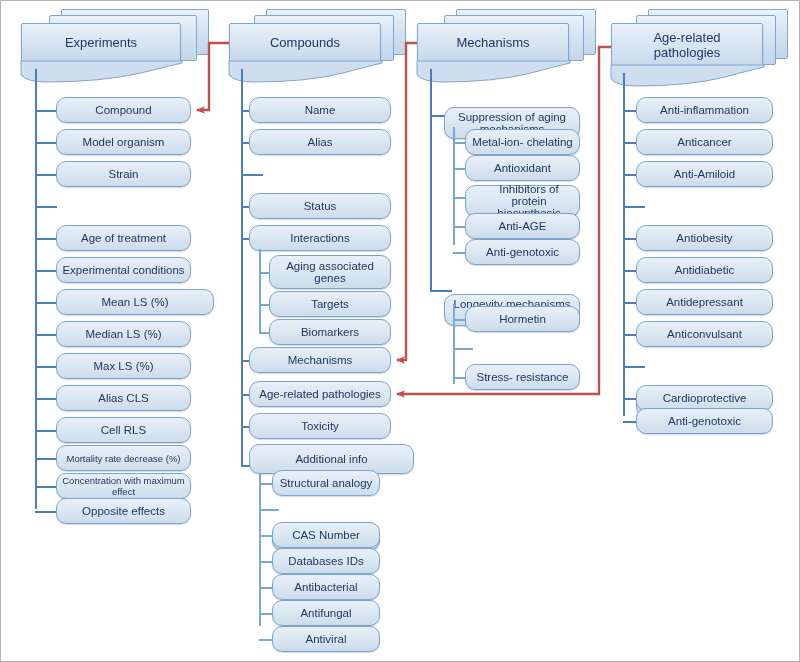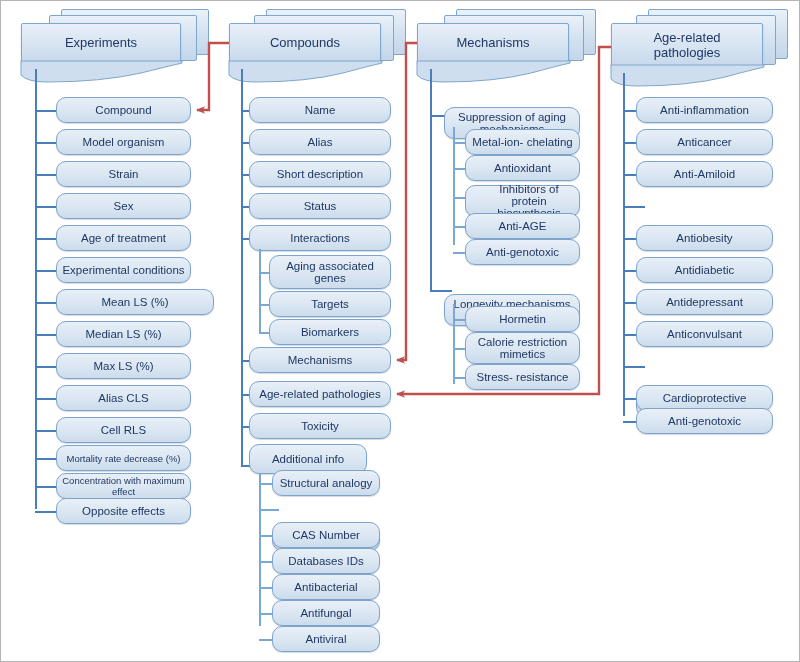--- a/index.html
+++ b/index.html
@@ -100,21 +100,20 @@
   <div class="hline" style="left:34px;top:109px;width:22px;"></div>
   <div class="node" style="left:55px;top:96px;width:135px;height:26px;">Compound</div>
 
   <div class="hline" style="left:34px;top:141px;width:22px;"></div>
   <div class="node" style="left:55px;top:128px;width:135px;height:26px;">Model organism</div>
 
   <div class="hline" style="left:34px;top:173px;width:22px;"></div>
   <div class="node" style="left:55px;top:160px;width:135px;height:26px;">Strain</div>
 
   <div class="hline" style="left:34px;top:205px;width:22px;"></div>
-  <div class="node" style="left:55px;top:192px;width:135px;height:26px;">Sex</div>
 
   <div class="hline" style="left:34px;top:237px;width:22px;"></div>
   <div class="node" style="left:55px;top:224px;width:135px;height:26px;">Age of treatment</div>
 
   <div class="hline" style="left:34px;top:269px;width:22px;"></div>
   <div class="node" style="left:55px;top:256px;width:135px;height:26px;">Experimental conditions</div>
 
   <div class="hline" style="left:34px;top:301px;width:22px;"></div>
   <div class="node" style="left:55px;top:288px;width:158px;height:26px;">Mean LS (%)</div>
 
@@ -151,21 +150,20 @@
 
   <div class="vline" style="left:240px;top:68px;height:396px;"></div>
 
   <div class="hline" style="left:240px;top:109px;width:22px;"></div>
   <div class="node" style="left:248px;top:96px;width:142px;height:26px;">Name</div>
 
   <div class="hline" style="left:240px;top:141px;width:22px;"></div>
   <div class="node" style="left:248px;top:128px;width:142px;height:26px;">Alias</div>
 
   <div class="hline" style="left:240px;top:173px;width:22px;"></div>
-  <div class="node" style="left:248px;top:160px;width:142px;height:26px;">Short description</div>
 
   <div class="hline" style="left:240px;top:205px;width:22px;"></div>
   <div class="node" style="left:248px;top:192px;width:142px;height:26px;">Status</div>
 
   <div class="hline" style="left:240px;top:237px;width:22px;"></div>
   <div class="node" style="left:248px;top:224px;width:142px;height:26px;">Interactions</div>
 
   <div class="vline sub" style="left:258px;top:248px;height:83px;"></div>
 
   <div class="hline sub" style="left:258px;top:271px;width:20px;"></div>
@@ -180,21 +178,21 @@
   <div class="hline" style="left:240px;top:359px;width:22px;"></div>
   <div class="node" style="left:248px;top:346px;width:142px;height:26px;">Mechanisms</div>
 
   <div class="hline" style="left:240px;top:393px;width:22px;"></div>
   <div class="node" style="left:248px;top:380px;width:142px;height:26px;">Age-related pathologies</div>
 
   <div class="hline" style="left:240px;top:425px;width:22px;"></div>
   <div class="node" style="left:248px;top:412px;width:142px;height:26px;">Toxicity</div>
 
   <div class="hline" style="left:240px;top:464px;width:22px;"></div>
-  <div class="node" style="left:248px;top:443px;width:118px;height:30px;">Additional info</div>
+  <div class="node" style="left:248px;top:443px;width:165px;height:30px;">Additional info</div>
 
   <div class="vline sub" style="left:258px;top:473px;height:152px;"></div>
 
   <div class="hline sub" style="left:258px;top:482px;width:20px;"></div>
   <div class="node" style="left:271px;top:469px;width:108px;height:26px;">Structural analogy</div>
 
   <div class="hline sub" style="left:258px;top:508px;width:20px;"></div>
   <div class="node" style="left:271px;top:524px;width:108px;height:26px;">Natural source</div>
 
   <div class="hline sub" style="left:258px;top:534px;width:20px;"></div>
@@ -246,21 +244,20 @@
 
   <div class="hline" style="left:429px;top:289px;width:22px;"></div>
   <div class="node" style="left:443px;top:271px;width:136px;height:32px;margin-top:22px;">Longevity mechanisms activation</div>
 
   <div class="vline sub" style="left:452px;top:303px;height:80px;"></div>
 
   <div class="hline sub" style="left:452px;top:318px;width:20px;"></div>
   <div class="node" style="left:464px;top:305px;width:115px;height:26px;">Hormetin</div>
 
   <div class="hline sub" style="left:452px;top:347px;width:20px;"></div>
-  <div class="node" style="left:464px;top:331px;width:115px;height:32px;">Calorie restriction mimetics</div>
 
   <div class="hline sub" style="left:452px;top:376px;width:20px;"></div>
   <div class="node" style="left:464px;top:363px;width:115px;height:26px;">Stress- resistance</div>
 
   <div class="col-header">
     <div class="card s3" style="left:647px;top:8px;width:140px;height:50px;"></div>
     <div class="card s2" style="left:635px;top:14px;width:140px;height:50px;"></div>
     <div class="card-front" style="left:610px;top:22px;width:152px;height:44px;"></div>
     <svg class="card-wave" style="left:610px;top:64px;width:154px;height:22px;" viewBox="0 0 154 22">
       <path d="M0 0 L0 14 Q6 21 26 21 Q78 21 114 12 Q140 5 153 2 L153 0 Z" fill="#cfdeee" stroke="#7fa6cd" stroke-width="1"></path>

